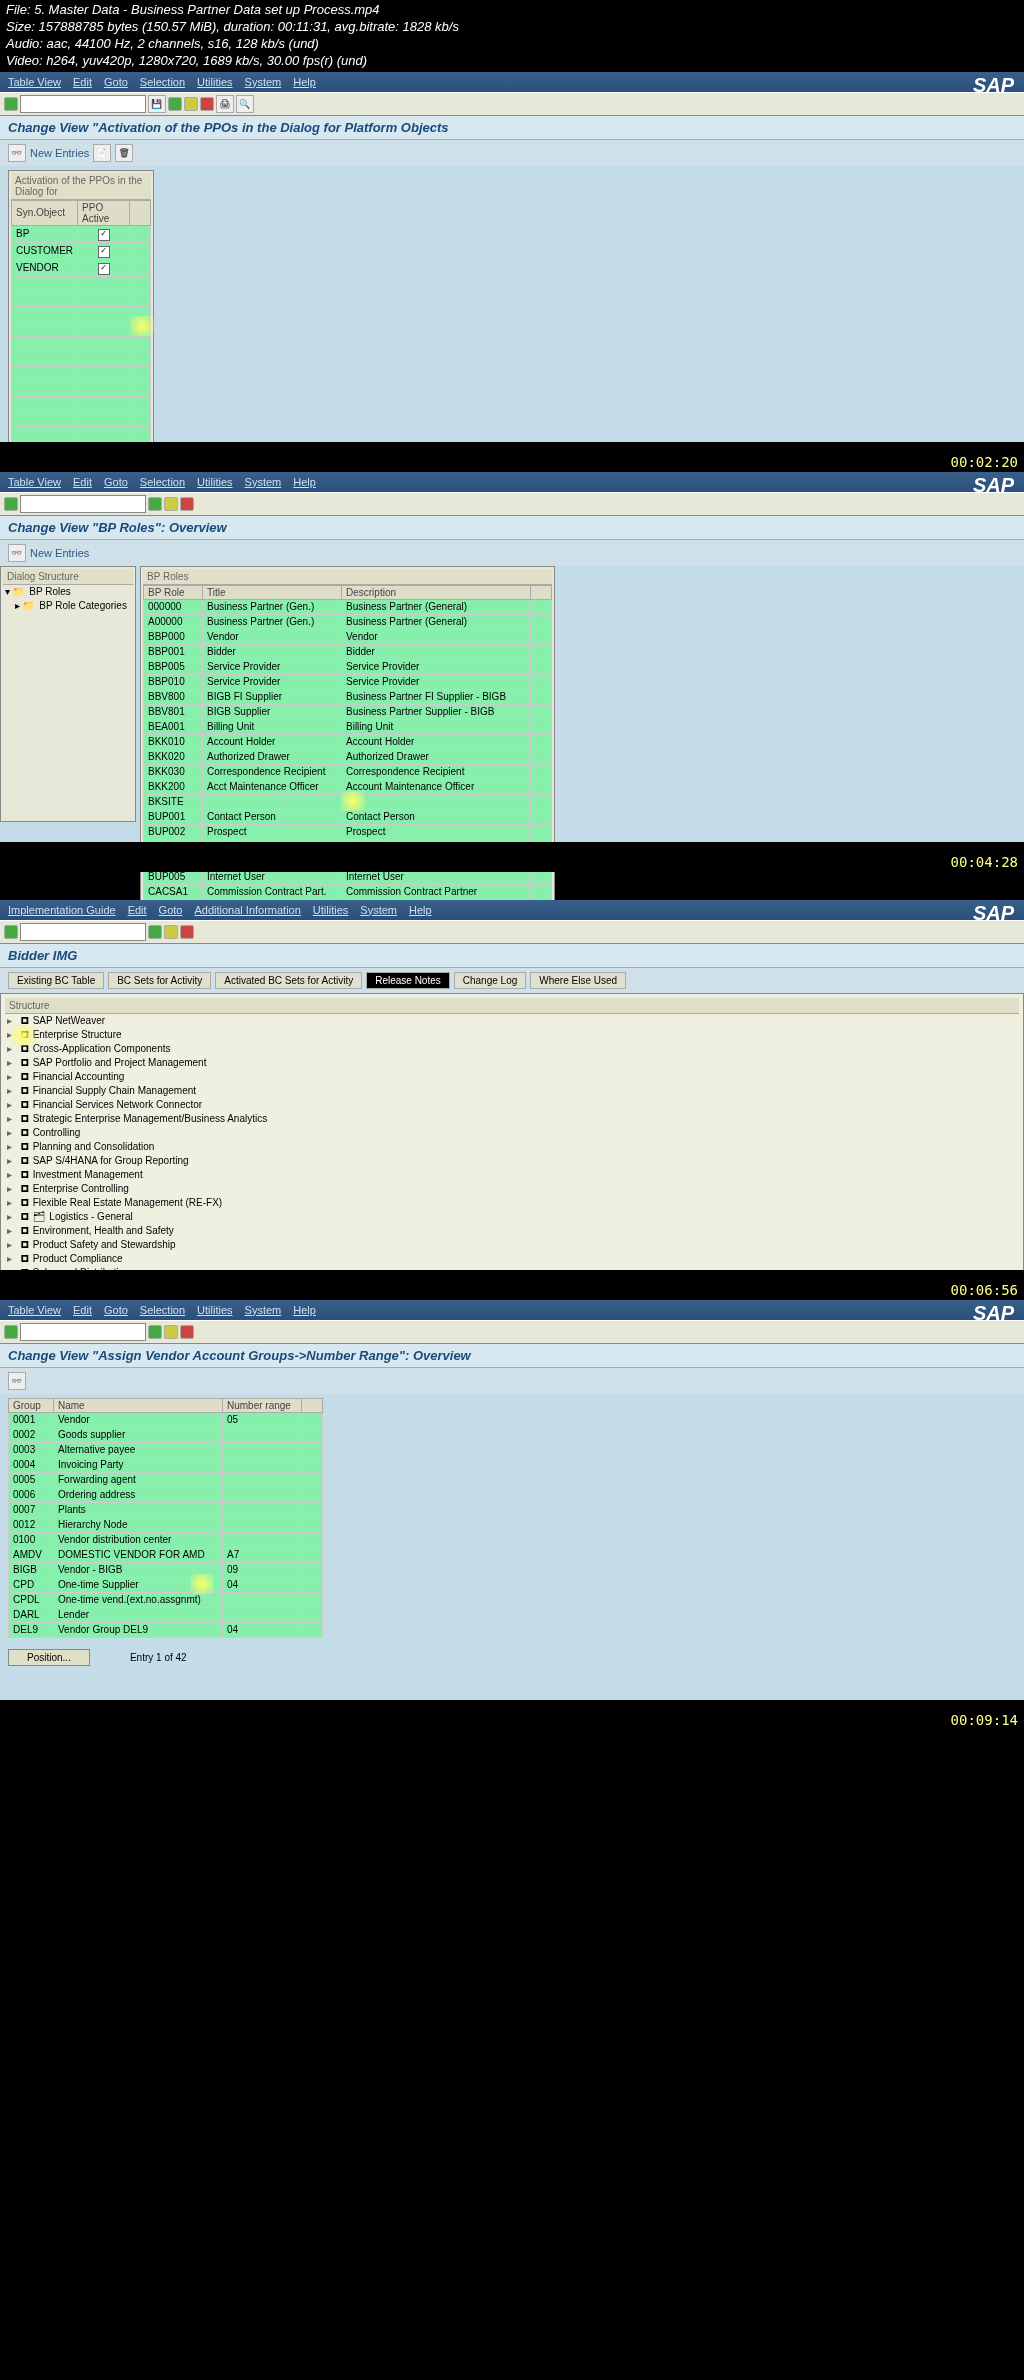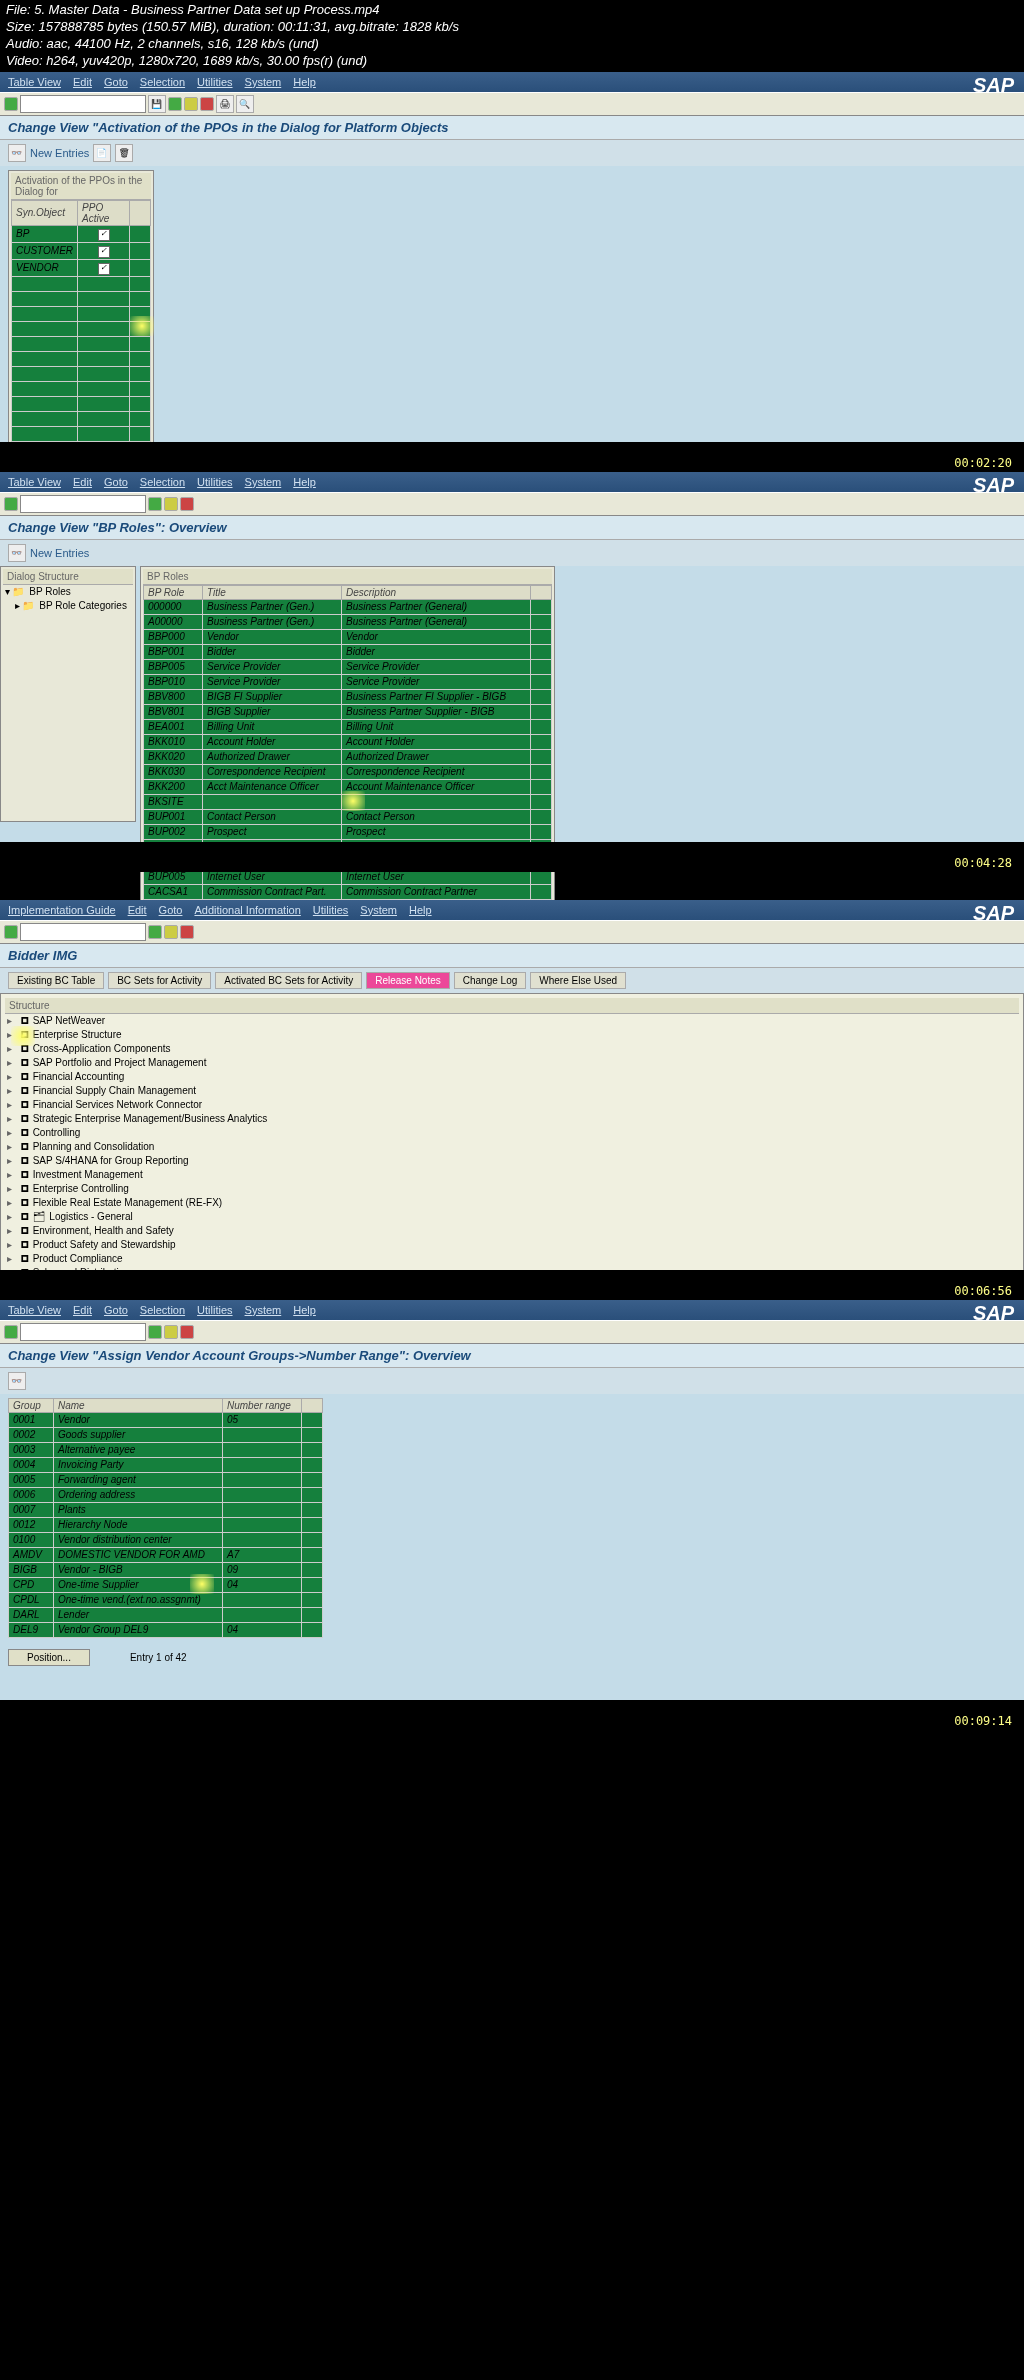--- a/index.html
+++ b/index.html
@@ -10,28 +10,28 @@
 .sap-logo { position:absolute; right:10px; top:2px; color:#fff; font-weight:bold; font-size:20px; font-style:italic; }
 .sap-toolbar { background:#e8e8d8; border-top:1px solid #fff; border-bottom:1px solid #888; padding:2px 4px; display:flex; align-items:center; gap:2px; }
 .tb-btn { width:16px; height:16px; border:1px solid #aaa; background:#eee; display:inline-flex; align-items:center; justify-content:center; font-size:9px; cursor:pointer; }
 .tb-inp { width:120px; height:14px; border:1px solid #888; background:#fff; }
 .page-title { background:#d8e8f0; color:#1a4a7a; font-weight:bold; font-style:italic; padding:4px 8px; font-size:13px; border-bottom:1px solid #aaa; }
 .action-bar { padding:4px 8px; display:flex; align-items:center; gap:4px; background:#d0e0e8; }
 .action-link { color:#2a5a8a; font-size:11px; cursor:pointer; }
 .work-area { background:#c4dce8; padding:4px 8px; min-height:280px; display:flex; gap:8px; }
 .panel { background:#e8e8d8; border:1px solid #888; padding:2px; }
 .panel-hdr { background:#e0e0c8; color:#666; padding:2px 4px; font-size:10px; border-bottom:1px solid #aaa; }
-table.grid { border-collapse:collapse; font-size:10px; background:#15803d;font-style:italic; }
+table.grid { border-collapse:collapse; font-size:10px; background:#86efac; }
 table.grid th { background:#ddddc8; border:1px solid #aaa; padding:1px 4px; text-align:left; font-weight:normal; color:#444; }
 table.grid td { border:1px solid #ccc; padding:1px 4px; height:12px; }
 .checkbox { display:inline-block; width:10px; height:10px; border:1px solid #666; background:#fff; text-align:center; line-height:8px; font-size:8px; }
 .highlight { background:radial-gradient(circle, #ffff66, rgba(255,255,102,0)); width:24px; height:20px; position:absolute; }
 .pos-btn { background:#e0e0c8; border:1px solid #888; padding:2px 18px; font-size:10px; }
 .footer-bar { padding:4px 8px; display:flex; align-items:center; gap:40px; }
-.timestamp { position:absolute; bottom:2px; right:12px; color:#ff8; font-size:12px; font-family:monospace; }
+.timestamp { position:absolute; bottom:2px; right:6px; color:#ff8; font-size:14px; font-family:monospace; }
 .black-sep { height:30px; background:#000; position:relative; }
 .tree-area { background:#f0f0e0; border:1px solid #888; padding:4px; font-size:10px; }
 .tree-row { display:flex; align-items:center; padding:0 2px; line-height:14px; gap:4px; }
 .tree-exp { width:10px; color:#666; }
 .tab-btn { background:#e0e0d0; border:1px solid #aaa; padding:2px 8px; font-size:10px; display:inline-block; }
 .scroll-col { width:12px; background:#ddd; border-left:1px solid #aaa; }
 .green-ico { background:#4a4; width:12px; height:12px; border-radius:2px; display:inline-block; }
 .yellow-ico { background:#cc4; width:12px; height:12px; border-radius:2px; display:inline-block; }
 .red-ico { background:#c44; width:12px; height:12px; border-radius:2px; display:inline-block; }
 </style>
@@ -369,21 +369,21 @@
   <input class="tb-inp" style="">
   <span class="tb-btn green-ico"></span>
       <span class="tb-btn yellow-ico"></span>
       <span class="tb-btn red-ico"></span>
  </div>
  <div class="page-title">Bidder IMG</div>
  <div class="action-bar">
   <span class="tab-btn">Existing BC Table</span>
   <span class="tab-btn">BC Sets for Activity</span>
   <span class="tab-btn">Activated BC Sets for Activity</span>
-  <span class="tab-btn" style="background:#ec4899;color:#fff">Release Notes</span>
+  <span class="tab-btn" style="background:#000000;color:#fff">Release Notes</span>
   <span class="tab-btn">Change Log</span>
   <span class="tab-btn">Where Else Used</span>
  </div>
  <div class="tree-area" style="height:270px;overflow:hidden;position:relative">
   <div class="panel-hdr">Structure</div>
   <div id="img-tree">
         <div class="tree-row">
           <span class="tree-exp">▸</span>
           <span>🞓</span>  
           <span>SAP NetWeaver</span>

